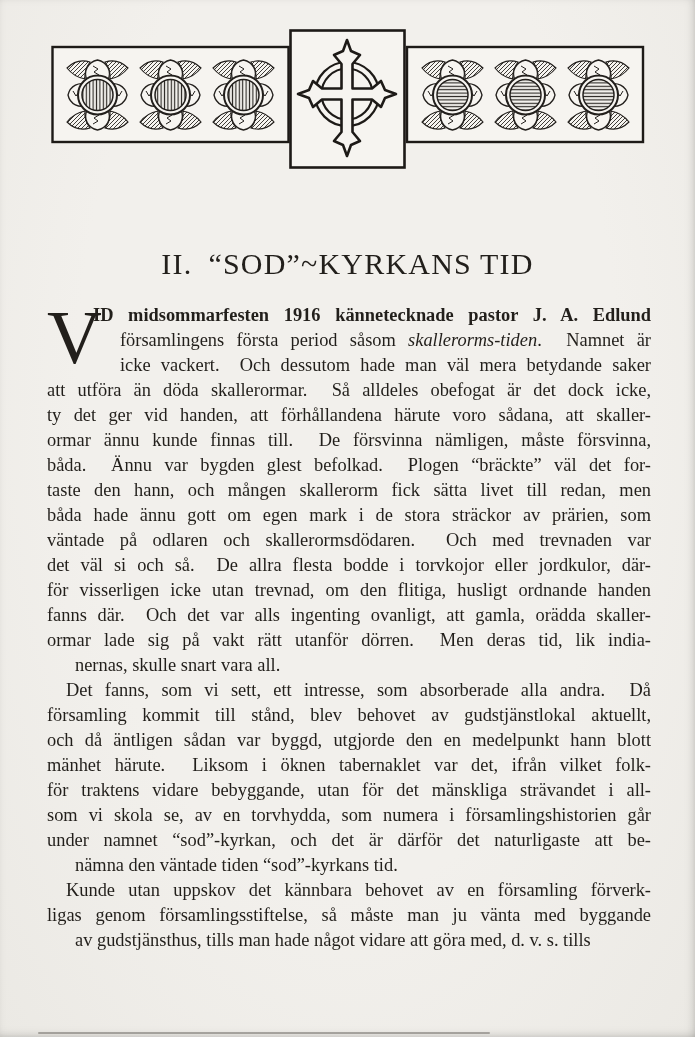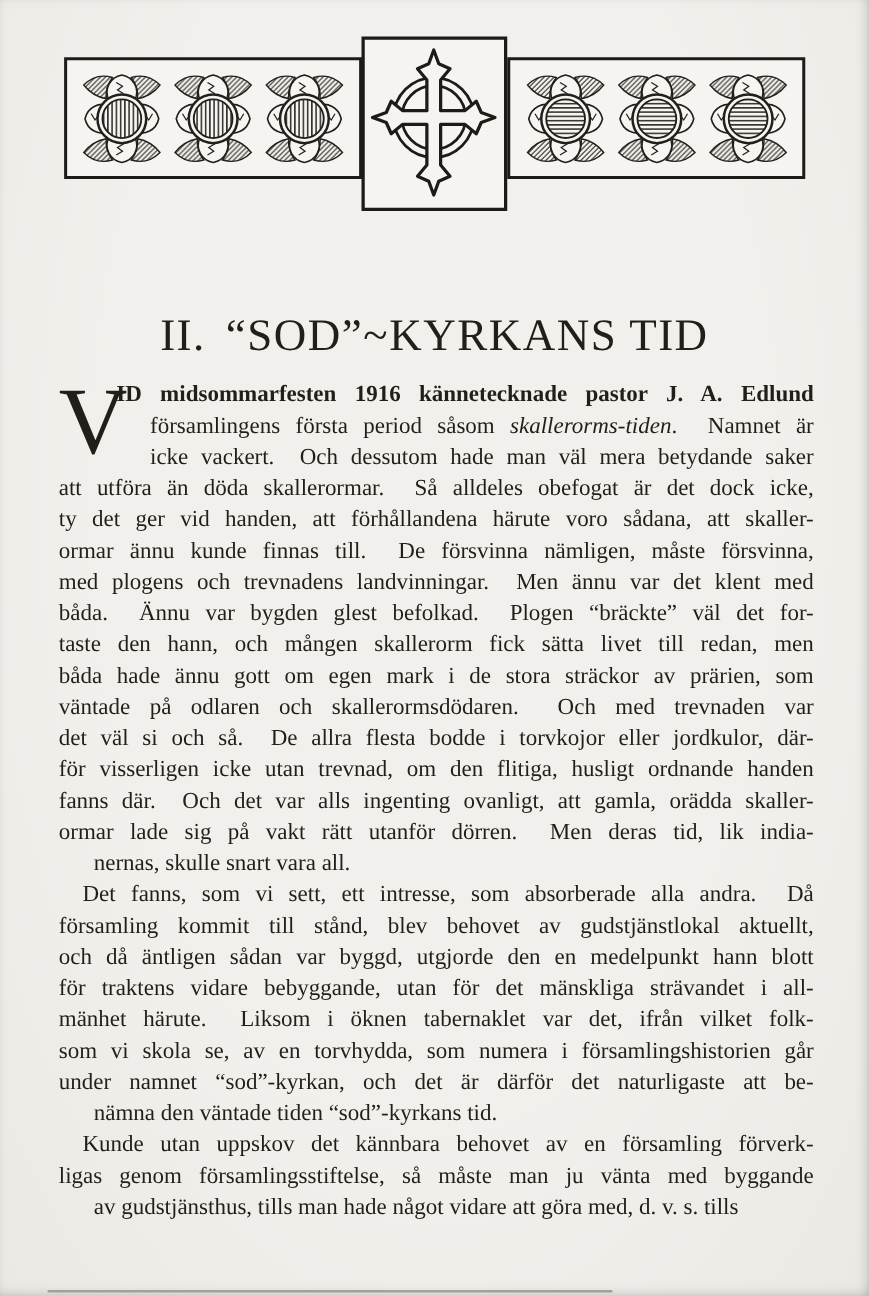--- a/index.html
+++ b/index.html
@@ -10,21 +10,21 @@
     background:radial-gradient(ellipse at 50% 38%, #f2f0ec 55%, #ebe9e4 100%);
     box-shadow:inset -5px 0 14px -9px rgba(0,0,0,.35), inset 0 -5px 14px -9px rgba(0,0,0,.35);
     overflow:hidden;
     font-family:"Liberation Serif","DejaVu Serif",serif;
     color:#221f1b;
   }
   .ornament{position:absolute;top:0;left:0;}
   .title{
     position:absolute;top:247px;left:0;right:0;
     text-align:center;
-    font-size:36px;letter-spacing:1.2px;
+    font-size:30px;letter-spacing:1.2px;
     white-space:nowrap;
   }
   .title .numeral{margin-right:16px;}
   .body-text{
     position:absolute;top:303px;left:47px;width:604px;
     font-size:18.4px;line-height:25px;
   }
   .para{position:relative;}
   .ln{
     text-align:justify;text-align-last:justify;
@@ -120,37 +120,36 @@
 
   <div class="body-text">
       <div class="para">
         <span class="dropcap">V</span>
         <div class="ln dc1">ID midsommarfesten 1916 kännetecknade pastor J. A. Edlund</div>
         <div class="ln dc23">församlingens första period såsom <i>skallerorms-tiden</i>.&nbsp; Namnet är</div>
         <div class="ln dc23">icke vackert.&nbsp; Och dessutom hade man väl mera betydande saker</div>
         <div class="ln">att utföra än döda skallerormar.&nbsp; Så alldeles obefogat är det dock icke,</div>
         <div class="ln">ty det ger vid handen, att förhållandena härute voro sådana, att skaller-</div>
         <div class="ln">ormar ännu kunde finnas till.&nbsp; De försvinna nämligen, måste försvinna,</div>
-        <div class="ln">med plogens och trevnadens landvinningar.&nbsp; Men ännu var det klent med</div>
         <div class="ln">båda.&nbsp; Ännu var bygden glest befolkad.&nbsp; Plogen “bräckte” väl det for-</div>
         <div class="ln">taste den hann, och mången skallerorm fick sätta livet till redan, men</div>
         <div class="ln">båda hade ännu gott om egen mark i de stora sträckor av prärien, som</div>
         <div class="ln">väntade på odlaren och skallerormsdödaren.&nbsp; Och med trevnaden var</div>
         <div class="ln">det väl si och så.&nbsp; De allra flesta bodde i torvkojor eller jordkulor, där-</div>
         <div class="ln">för visserligen icke utan trevnad, om den flitiga, husligt ordnande handen</div>
         <div class="ln">fanns där.&nbsp; Och det var alls ingenting ovanligt, att gamla, orädda skaller-</div>
         <div class="ln">ormar lade sig på vakt rätt utanför dörren.&nbsp; Men deras tid, lik india-</div>
         <div class="ln ln-last">nernas, skulle snart vara all.</div>
       </div>
       <div class="para">
         <div class="ln indent">Det fanns, som vi sett, ett intresse, som absorberade alla andra.&nbsp; Då</div>
         <div class="ln">församling kommit till stånd, blev behovet av gudstjänstlokal aktuellt,</div>
         <div class="ln">och då äntligen sådan var byggd, utgjorde den en medelpunkt hann blott</div>
+        <div class="ln">mänhet härute.&nbsp; Liksom i öknen tabernaklet var det, ifrån vilket folk-</div>
         <div class="ln">för traktens vidare bebyggande, utan för det mänskliga strävandet i all-</div>
-        <div class="ln">mänhet härute.&nbsp; Liksom i öknen tabernaklet var det, ifrån vilket folk-</div>
         <div class="ln">som vi skola se, av en torvhydda, som numera i församlingshistorien går</div>
         <div class="ln">under namnet “sod”-kyrkan, och det är därför det naturligaste att be-</div>
         <div class="ln ln-last">nämna den väntade tiden “sod”-kyrkans tid.</div>
       </div>
       <div class="para">
         <div class="ln indent">Kunde utan uppskov det kännbara behovet av en församling förverk-</div>
         <div class="ln">ligas genom församlingsstiftelse, så måste man ju vänta med byggande</div>
         <div class="ln ln-last">av gudstjänsthus, tills man hade något vidare att göra med, d. v. s. tills</div>
       </div>
     </div>

